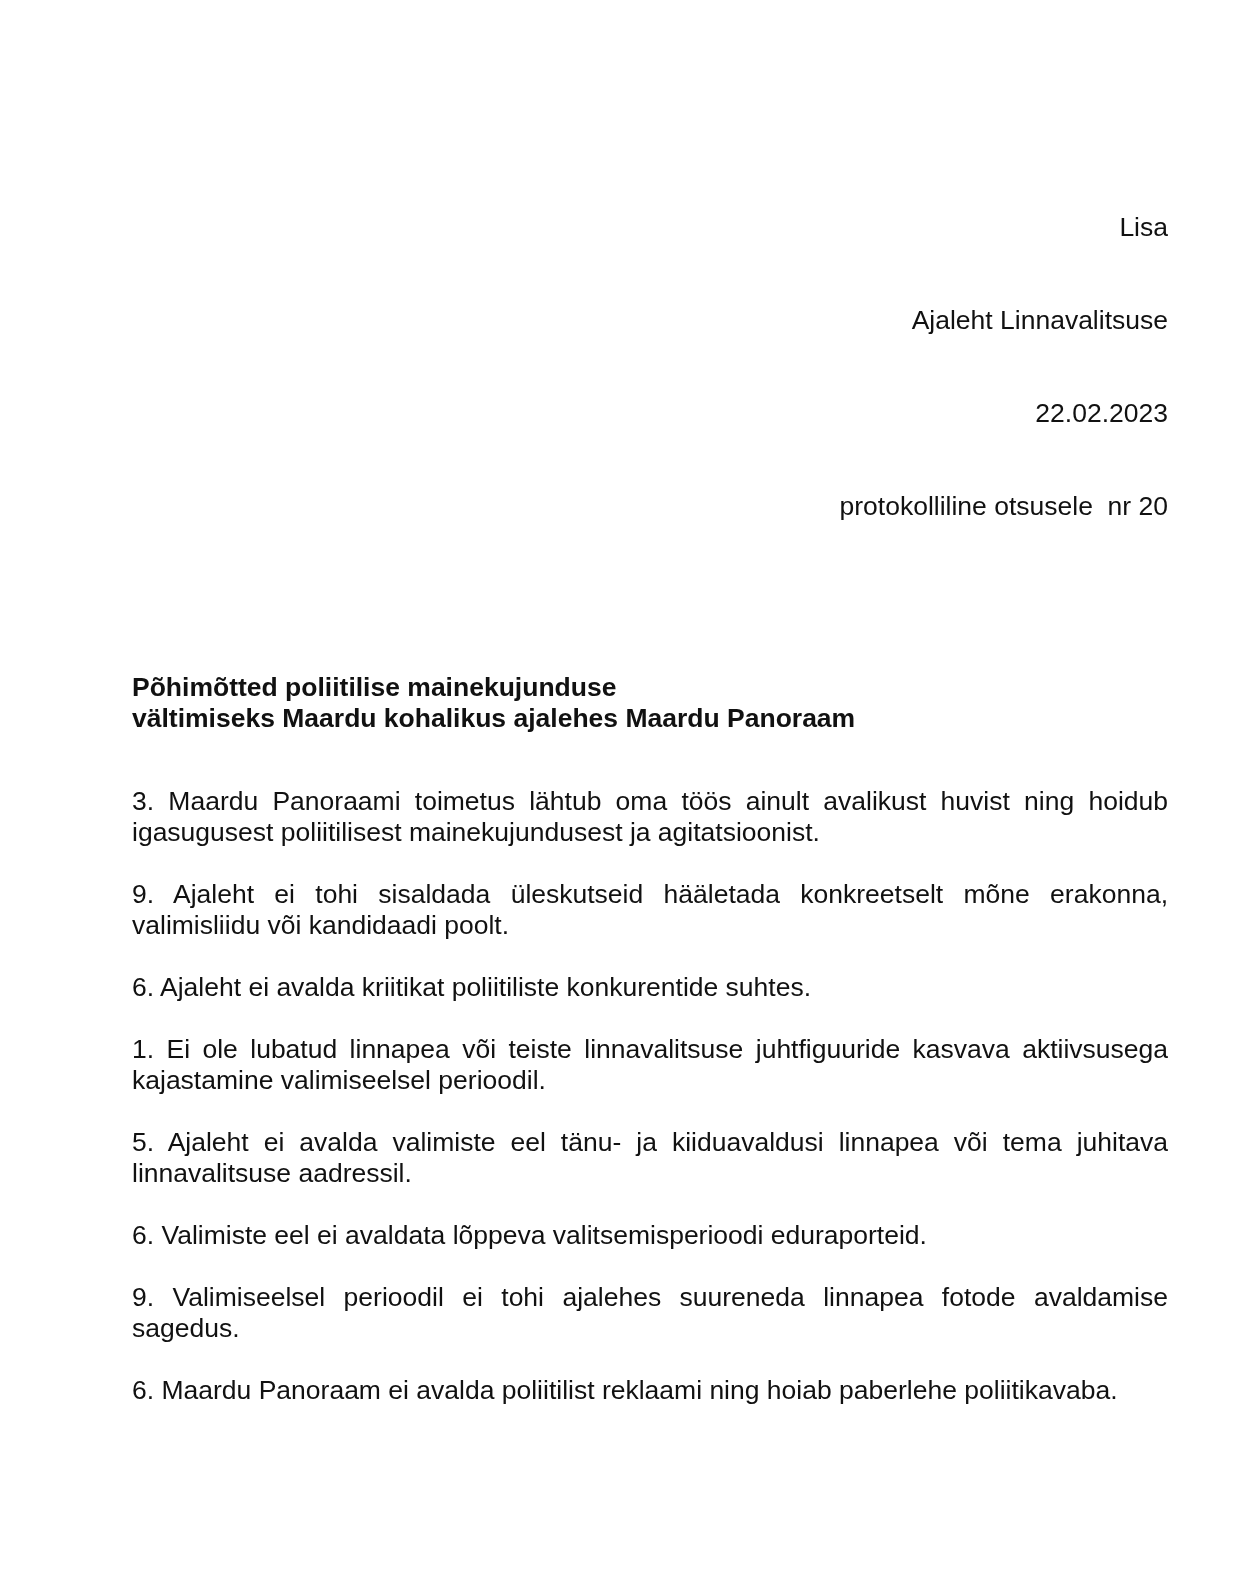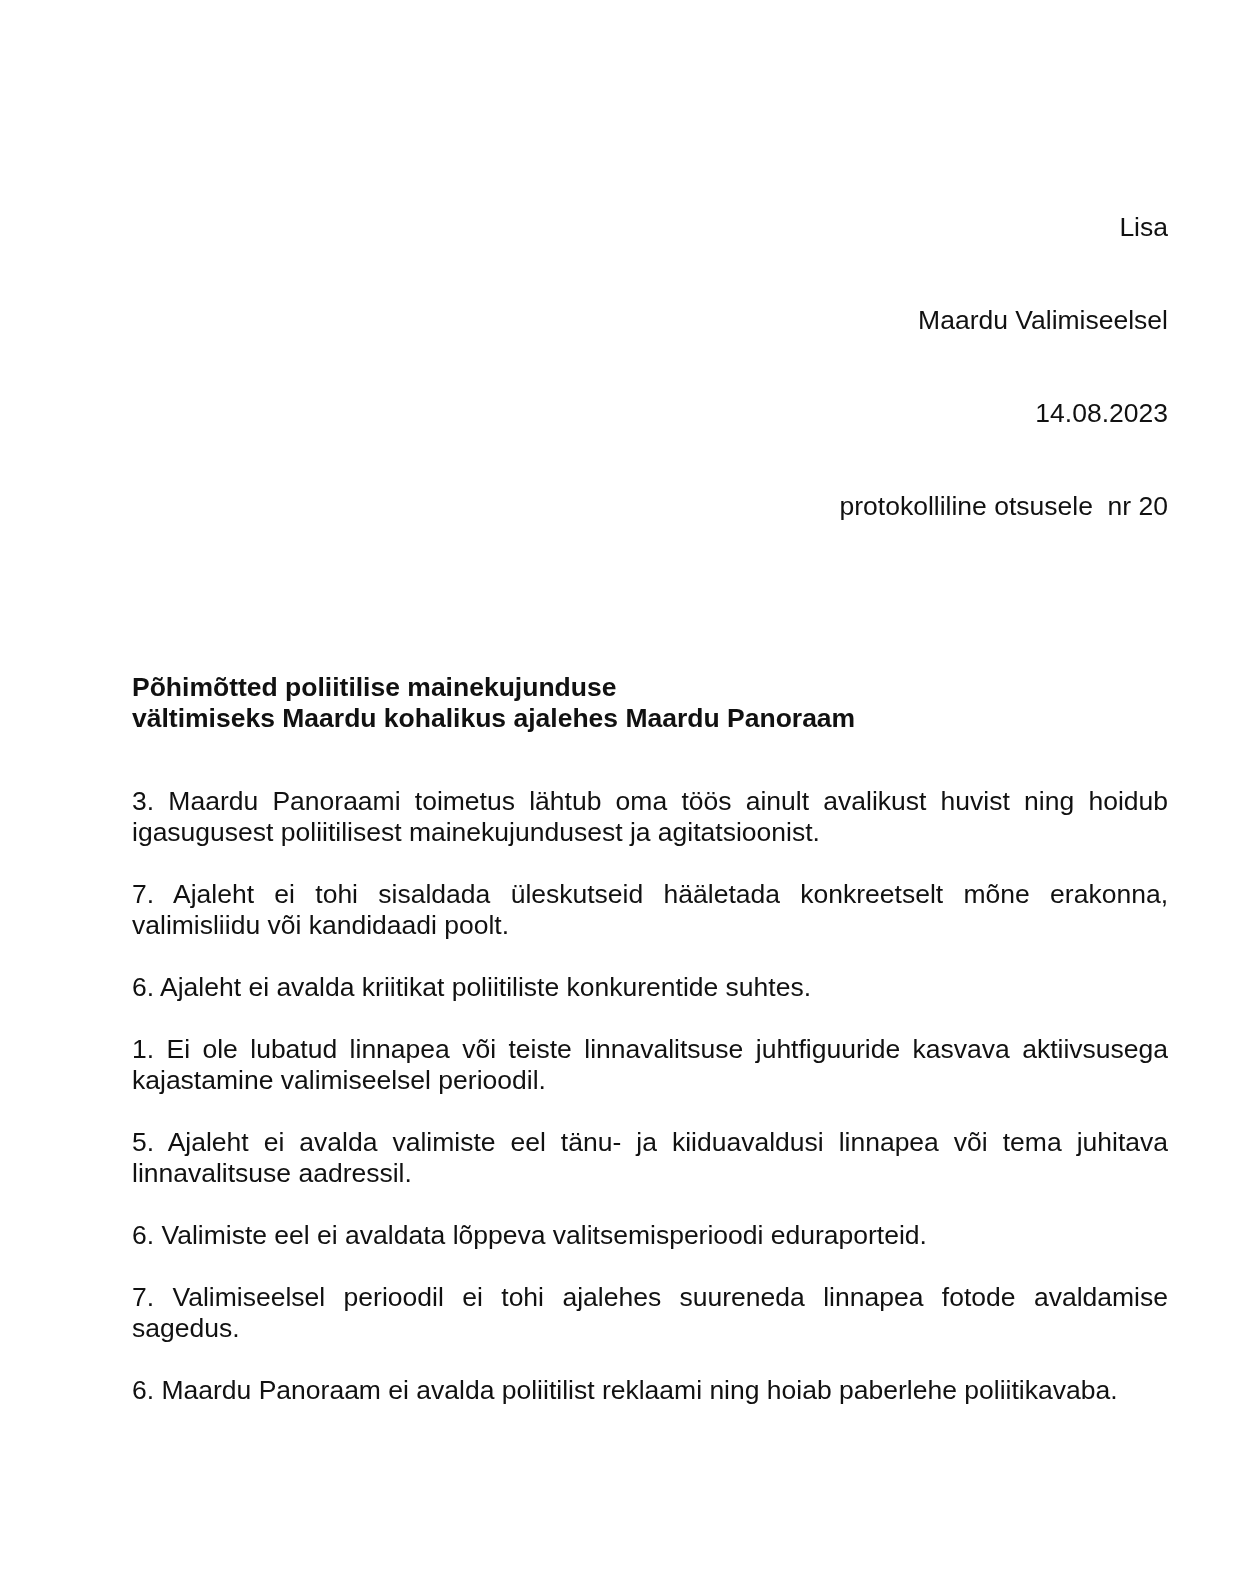--- a/index.html
+++ b/index.html
@@ -45,32 +45,32 @@
     text-justify: inter-word;
   }
 </style>
 </head>
 <body>
 
 <div class="page">
 
   <div class="header-block">
     <div>Lisa</div>
-    <div>Maardu Valimiseelsel</div>
-    <div>14.08.2023</div>
+    <div>Ajaleht Linnavalitsuse</div>
+    <div>22.02.2023</div>
     <div>protokolliline otsusele&nbsp; nr 20</div>
   </div>
 
   <h1 class="doc-title">
     <span class="title-line">Põhimõtted poliitilise mainekujunduse</span>
     <span class="title-line">vältimiseks Maardu kohalikus ajalehes Maardu Panoraam</span>
   </h1>
 
   <p class="para">3. Maardu Panoraami toimetus lähtub oma töös ainult avalikust huvist ning hoidub igasugusest poliitilisest mainekujundusest ja agitatsioonist.</p>
-  <p class="para">7. Ajaleht ei tohi sisaldada üleskutseid hääletada konkreetselt mõne erakonna, valimisliidu või kandidaadi poolt.</p>
+  <p class="para">9. Ajaleht ei tohi sisaldada üleskutseid hääletada konkreetselt mõne erakonna, valimisliidu või kandidaadi poolt.</p>
   <p class="para">6. Ajaleht ei avalda kriitikat poliitiliste konkurentide suhtes.</p>
   <p class="para">1. Ei ole lubatud linnapea või teiste linnavalitsuse juhtfiguuride kasvava aktiivsusega kajastamine valimiseelsel perioodil.</p>
   <p class="para">5. Ajaleht ei avalda valimiste eel tänu- ja kiiduavaldusi linnapea või tema juhitava linnavalitsuse aadressil.</p>
   <p class="para">6. Valimiste eel ei avaldata lõppeva valitsemisperioodi eduraporteid.</p>
-  <p class="para">7. Valimiseelsel perioodil ei tohi ajalehes suureneda linnapea fotode avaldamise sagedus.</p>
+  <p class="para">9. Valimiseelsel perioodil ei tohi ajalehes suureneda linnapea fotode avaldamise sagedus.</p>
   <p class="para">6. Maardu Panoraam ei avalda poliitilist reklaami ning hoiab paberlehe poliitikavaba.</p>
 
 </div>
 
 </body></html>

